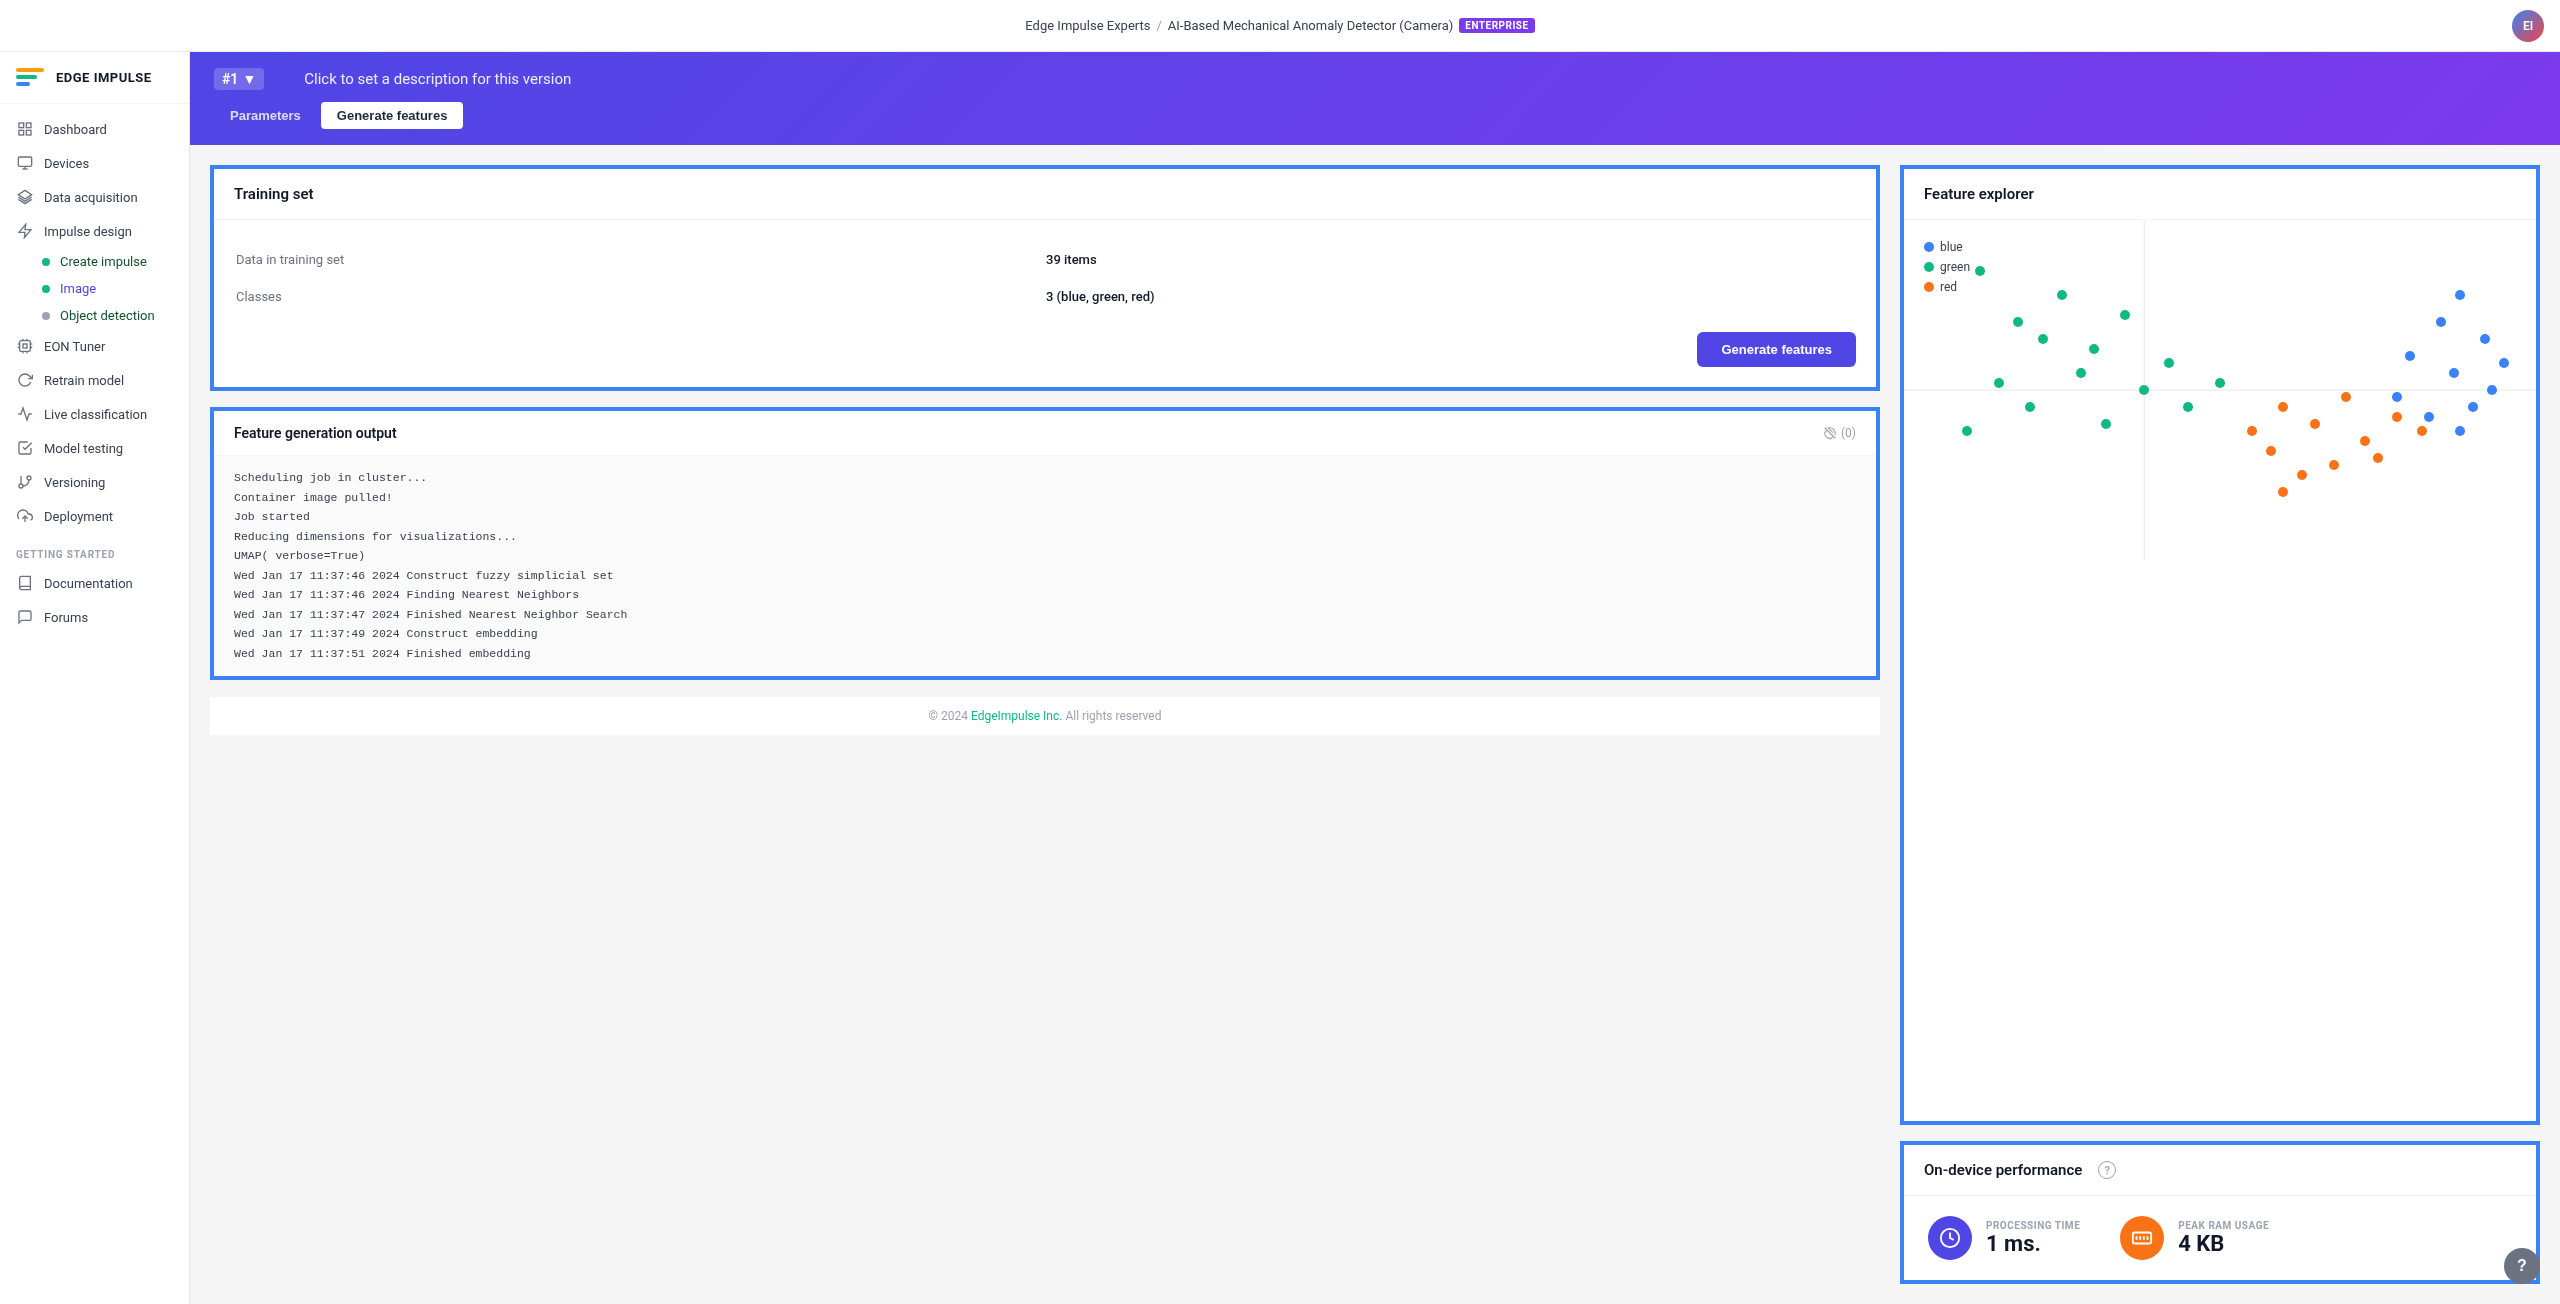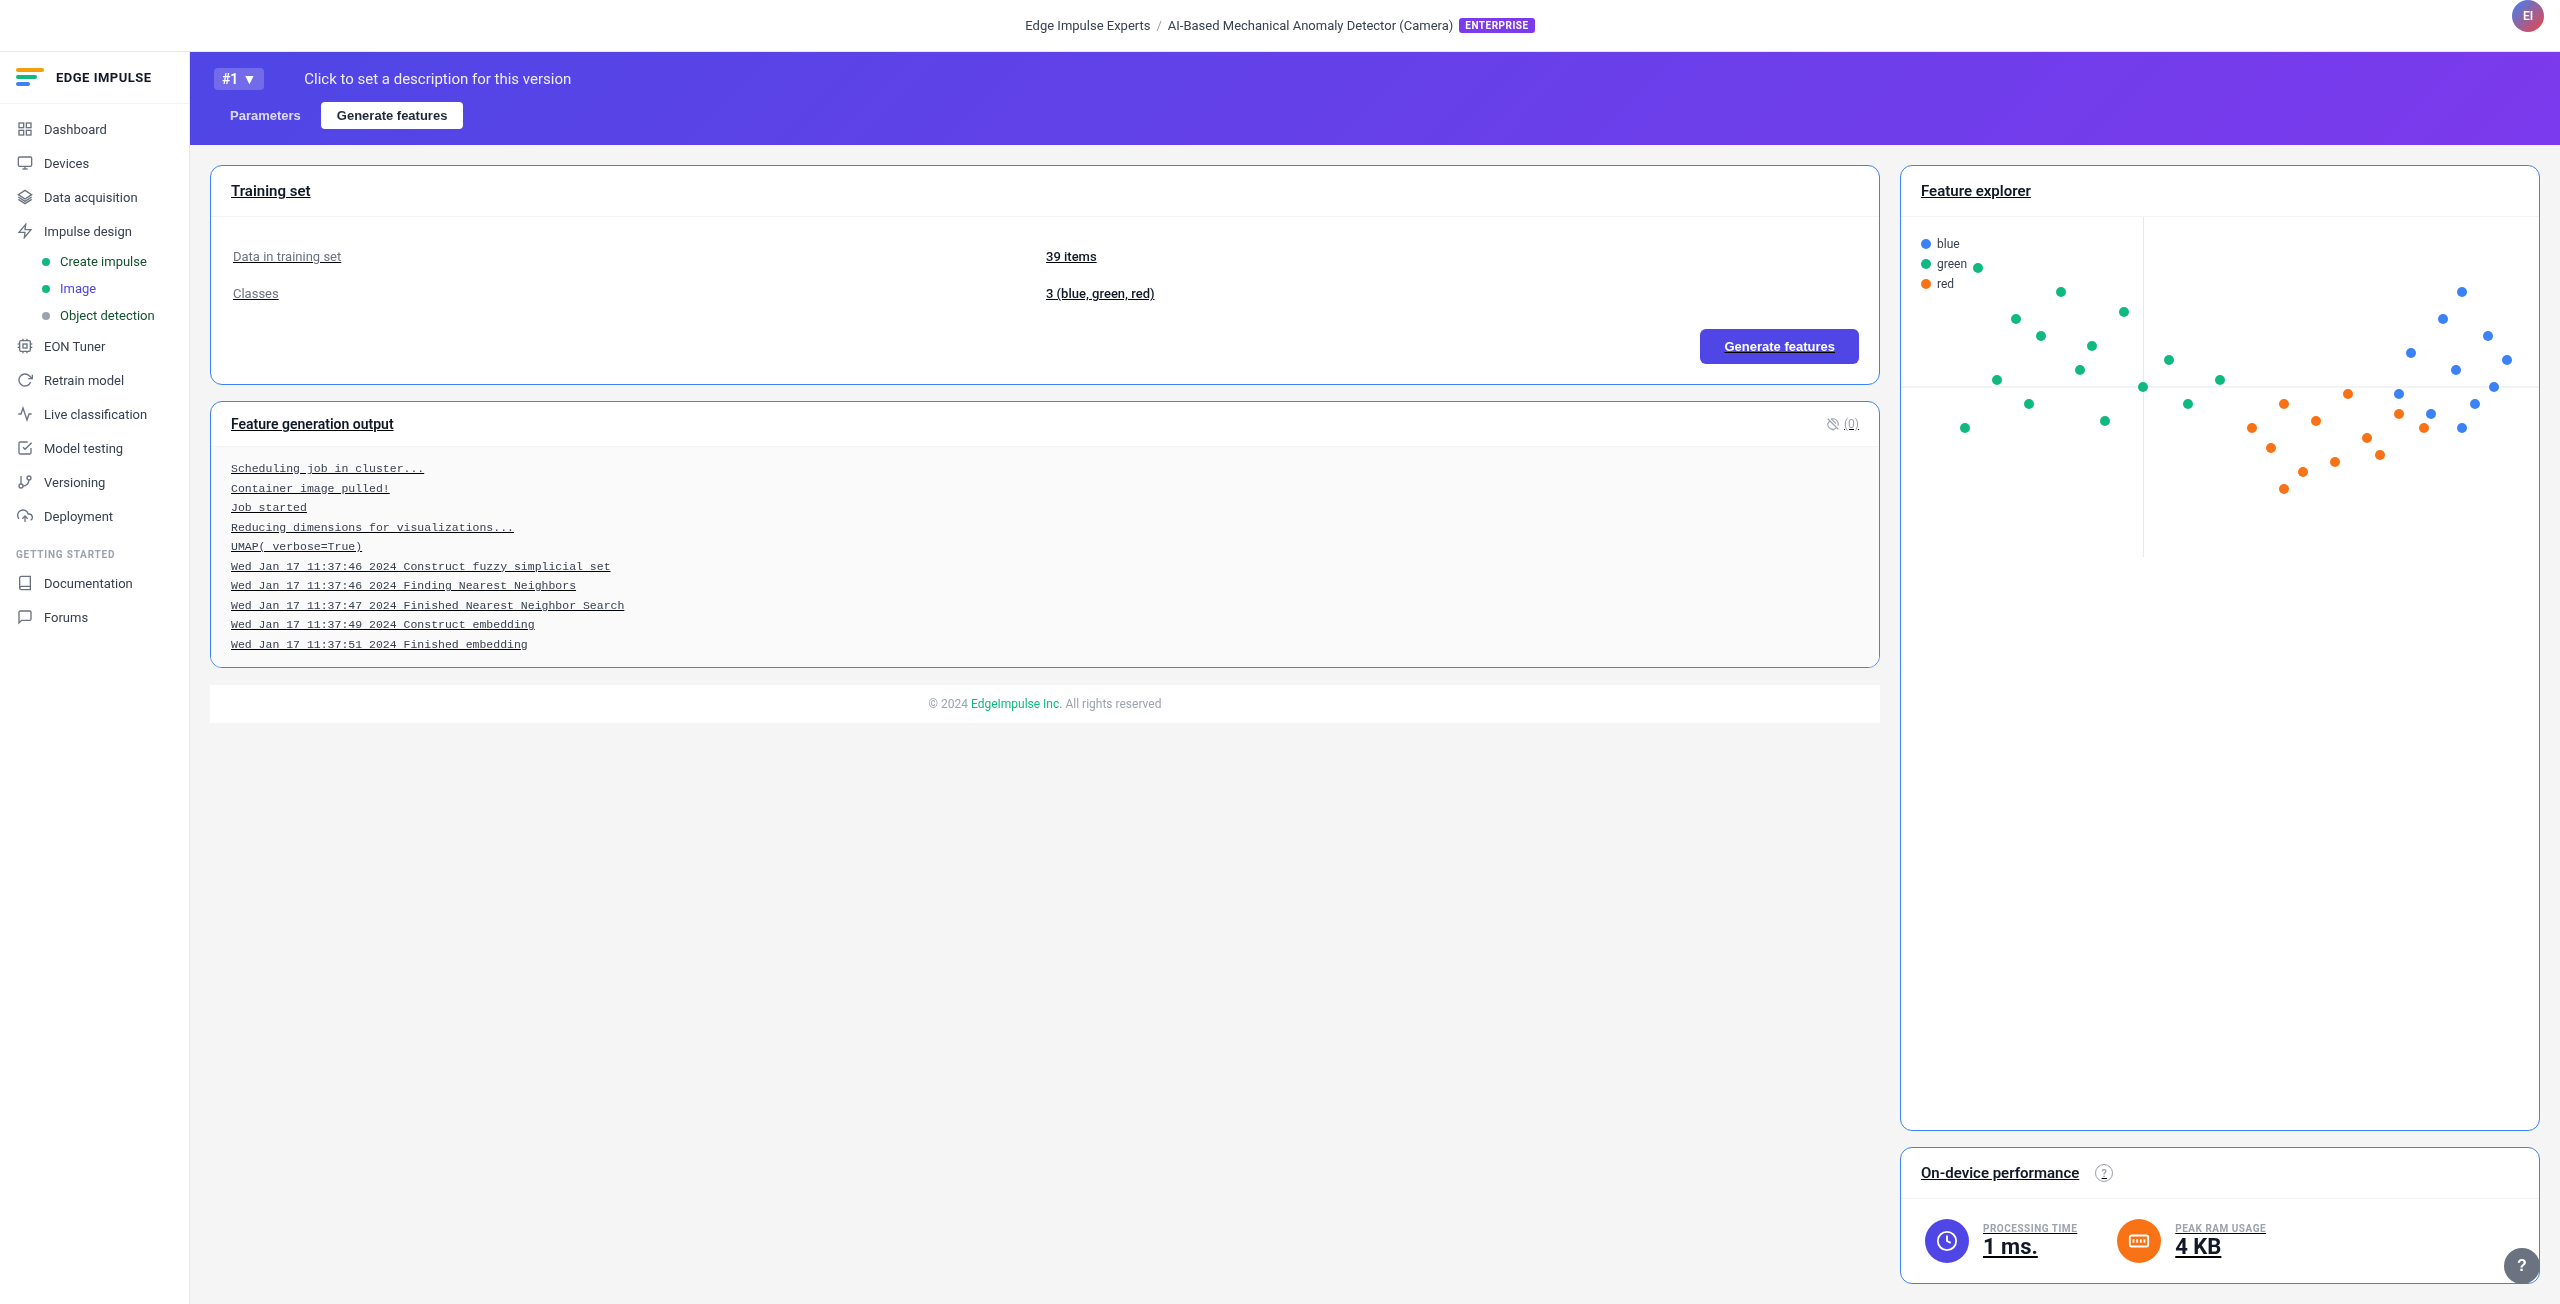--- a/index.html
+++ b/index.html
@@ -3,20 +3,21 @@
   <meta charset="utf-8">
   <style>
     * { box-sizing: border-box; margin: 0; padding: 0; }
     body { font-family: -apple-system, BlinkMacSystemFont, 'Segoe UI', Roboto, sans-serif; background: #f5f5f5; display: flex; flex-direction: column; height: 100vh; overflow: hidden; font-size: 14px; }
 
     
     .top-header {
       background: white;
       height: 52px;
       display: flex;
+      align-items: center;
       justify-content: center;
       border-bottom: 1px solid #e5e7eb;
       position: relative;
       z-index: 10;
       flex-shrink: 0;
     }
     .top-header-breadcrumb {
       font-size: 13px;
       color: #374151;
       display: flex;
@@ -180,24 +181,23 @@
       padding: 20px;
       gap: 20px;
     }
 
     .left-panel { flex: 1; display: flex; flex-direction: column; gap: 16px; min-width: 0; }
     .right-panel { width: 640px; display: flex; flex-direction: column; gap: 16px; flex-shrink: 0; }
 
     
     .card {
       background: white;
-      border-radius: 12px;
-      border: 1px solid #3b82f6;
+      border-radius: 0;
+      border: 4px solid #3b82f6;
       overflow: hidden;
-      text-decoration: underline;
     }
     .card-header {
       padding: 16px 20px;
       font-size: 15px;
       font-weight: 600;
       color: #111827;
       border-bottom: 1px solid #f3f4f6;
     }
     .card-body { padding: 20px; }
 

